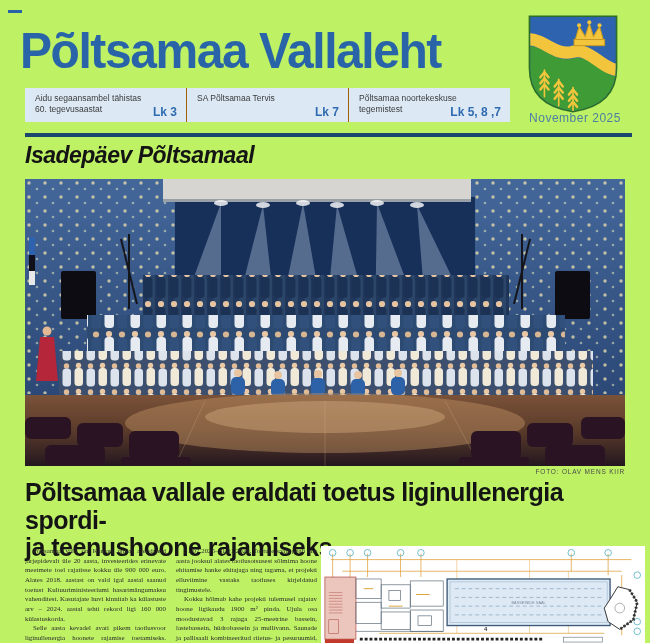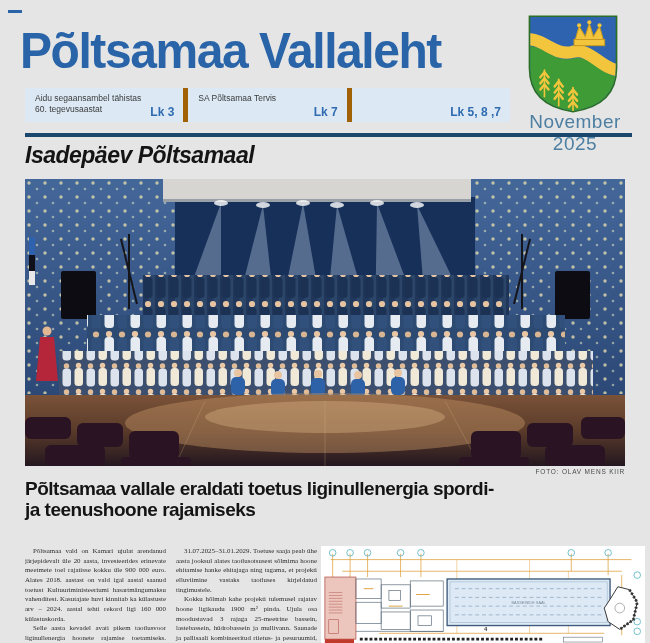--- a/index.html
+++ b/index.html
@@ -1,37 +1,37 @@
 <!DOCTYPE html>
 <html><head>
 <meta charset="utf-8">
 <style>
   html,body{margin:0;padding:0;background:#fff;}
-  .page{position:relative;width:650px;height:643px;background:#e5e5e5;overflow:hidden;
+  .page{position:relative;width:650px;height:643px;background:#bef264;overflow:hidden;
         font-family:"Liberation Sans",sans-serif;}
   .top-mark{position:absolute;left:8px;top:10px;width:14px;height:3px;background:#2a64a8;}
   .masthead-title{position:absolute;left:20px;top:22px;width:500px;
      font-size:50px;font-weight:700;letter-spacing:-1.5px;color:#2a64a8;
      font-family:"Liberation Sans",sans-serif;transform:scaleX(.96);transform-origin:left;}
   .coat{position:absolute;left:524px;top:13px;width:98px;height:102px;}
   .nov{position:absolute;left:516px;top:111px;width:118px;text-align:center;
-     font-size:19px;color:#4d7fa3;letter-spacing:.5px;}
+     font-size:12px;color:#4d7fa3;letter-spacing:.5px;}
   .teasers{position:absolute;left:25px;top:88px;width:485px;height:34px;
      background:#dce9f5;display:flex;}
   .teaser{position:relative;flex:1;padding:5px 8px 4px 10px;box-sizing:border-box;}
-  .teaser + .teaser{border-left:5px solid #a16207;}
+  .teaser + .teaser{border-left:1px solid #a16207;}
   .teaser .t-text{font-size:8.5px;line-height:1.3;color:#3a3a3a;max-width:115px;display:block;}
   .teaser .t-page{position:absolute;right:9px;bottom:3px;font-size:12px;font-weight:700;color:#2f6bb0;}
   .rule{position:absolute;left:25px;top:133px;width:607px;height:4px;background:#1b466e;}
   .headline1{position:absolute;left:25px;top:142px;font-size:23px;font-weight:700;
      letter-spacing:-.5px;color:#141414;font-style:italic;}
   .photo{position:absolute;left:25px;top:179px;width:600px;height:287px;}
   .credit{position:absolute;left:25px;top:468px;width:600px;text-align:right;
      font-size:6.5px;letter-spacing:.8px;color:#4a4a4a;}
-  .headline2{position:absolute;left:25px;top:479px;width:610px;font-size:19px;font-weight:700;
+  .headline2{position:absolute;left:25px;top:479px;width:610px;font-size:25px;font-weight:700;
      letter-spacing:-.5px;line-height:1.1;color:#141414;}
   .bodytext{position:absolute;left:25px;top:546px;width:292px;height:97px;overflow:hidden;
      display:flex;gap:10px;font-family:"Liberation Serif",serif;}
   .bcol{width:141px;font-size:6.9px;line-height:1.4;color:#2b2b2b;text-align:justify;}
   .bcol p{margin:0;text-indent:8px;}
   .plan{position:absolute;left:316px;top:546px;width:334px;height:97px;overflow:hidden;}
 </style>
 </head>
 <body>
 
@@ -83,20 +83,21 @@
   <div class="teasers">
     <div class="teaser">
       <span class="t-text">Aidu segaansambel tähistas 60. tegevusaastat</span>
       <span class="t-page">Lk 3</span>
     </div>
     <div class="teaser">
       <span class="t-text">SA Põltsamaa Tervis</span>
       <span class="t-page">Lk 7</span>
     </div>
     <div class="teaser">
+      <span class="t-text">Põltsamaa noortekeskuse tegemistest</span>
       <span class="t-page">Lk 5, 8 ,7</span>
     </div>
   </div>
 
   <div class="rule"></div>
 
   <div class="headline1">Isadepäev Põltsamaal</div>
 
   <svg class="photo" viewBox="0 0 600 287" preserveAspectRatio="none">
     <defs>

